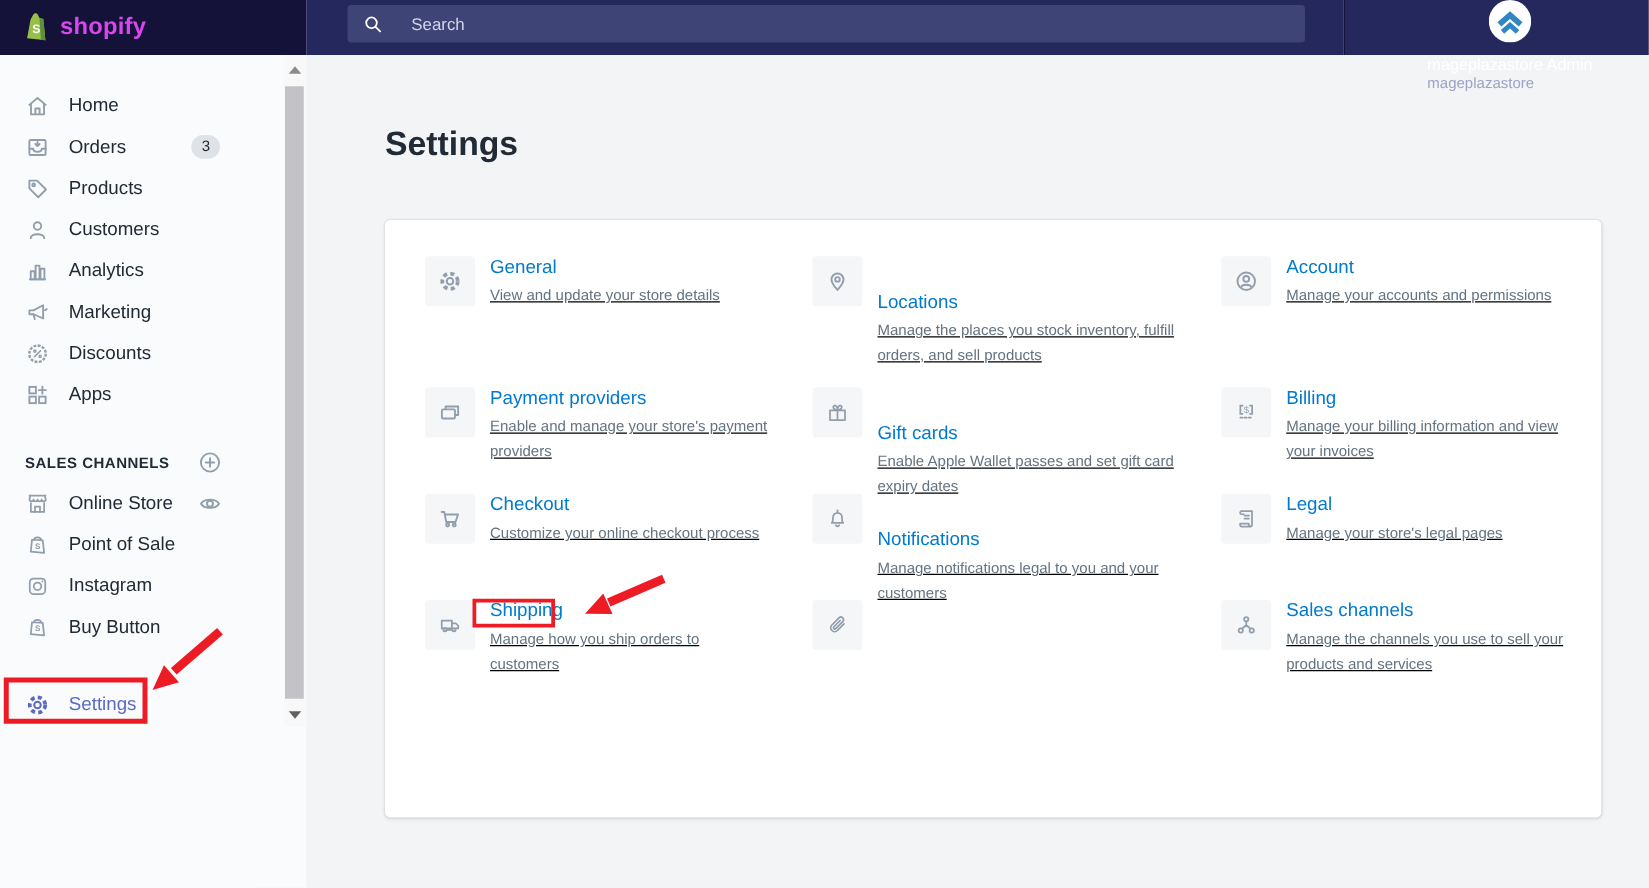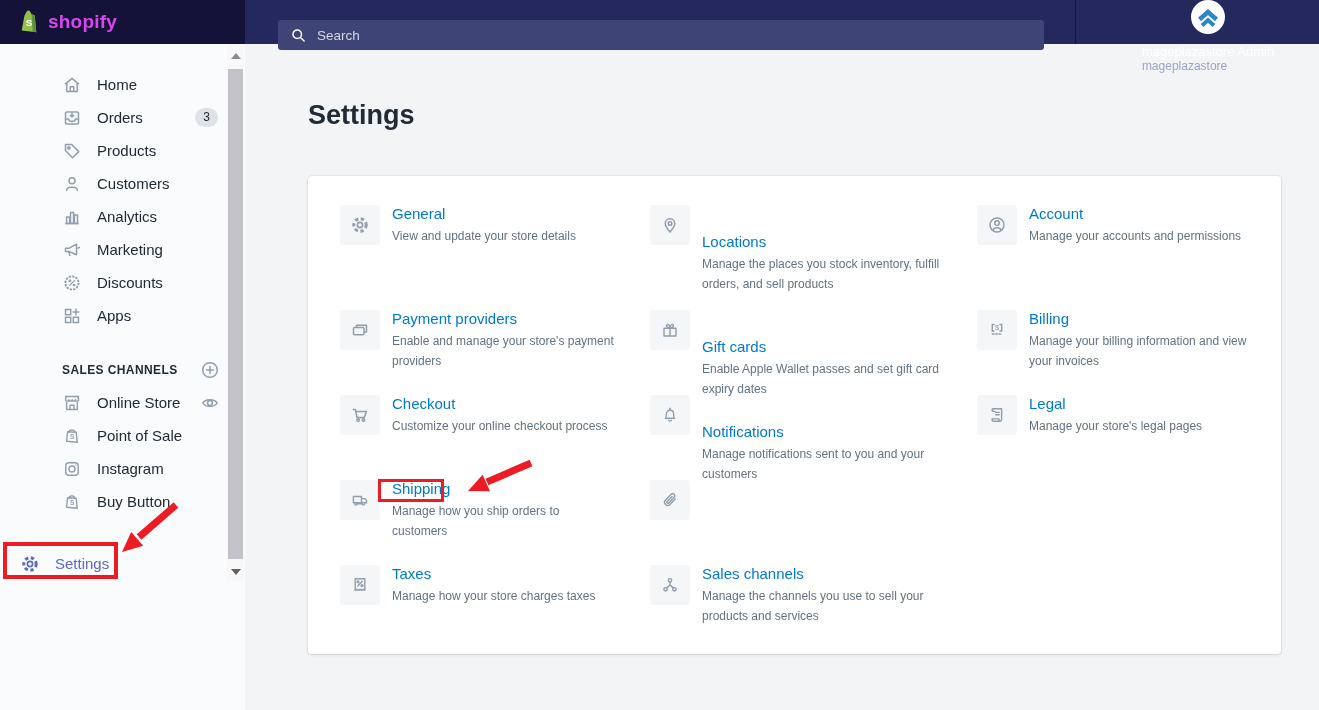--- a/index.html
+++ b/index.html
@@ -11,32 +11,32 @@
     background: #f2f4f6;
     -webkit-font-smoothing: antialiased;
   }
 
   
   .topbar { position:absolute; left:0; top:0; width:1319px; height:44px; display:flex; z-index:40; }
   .tb-left { width:245px; height:44px; background:#141238; display:flex; align-items:center; padding-left:17px; gap:8px; }
   .brand-text { color:#d946ef; font-size:19px; font-weight:700; letter-spacing:.2px; }
   .tb-mid { flex:1; background:#24285c; position:relative; }
   .searchbox {
-    position:absolute; left:33px; top:20px; width:766px; height:30px;
-    background:#3f4476; border-radius:3px; display:flex; align-items:center; gap:10px; padding-left:12px;
+    position:absolute; left:33px; top:4px; width:766px; height:30px;
+    background:#3f4476; border-radius:3px; display:flex; align-items:center; gap:22px; padding-left:12px;
   }
   .searchbox .ph { color:#d3d6e8; font-size:13.5px; }
   .tb-right { width:244px; background:#24285c; border-left:1px solid #15143f; display:flex; align-items:center; gap:11px; padding-left:21px;flex-direction:column; }
   .tb-user-texts { display:flex; flex-direction:column; line-height:1.15; }
   .tb-user-name { color:#ffffff; font-size:13px; }
   .tb-user-store { color:#9da2c6; font-size:12px; }
 
   
   .sidebar { position:absolute; left:0; top:44px; width:245px; height:666px; background:#fafbfc; z-index:10; }
-  .nav { position:absolute; left:0; top:24px; width:192px;margin-left:42px; }
+  .nav { position:absolute; left:0; top:24px; width:192px; }
   .nav-item { height:33px; display:flex; align-items:center; padding-left:20px; gap:15px; cursor:pointer; }
   .nav-item .lbl { font-size:15px; color:#212b36; }
   .badge { margin-left:auto; margin-right:16px; background:#dfe3e8; color:#212b36; font-size:12px; border-radius:10px; padding:2px 8px; line-height:1.2; }
   .sc-header { height:33px; margin-top:21px; display:flex; align-items:center; padding-left:20px; }
   .sc-header .lbl { font-size:12px; font-weight:700; color:#212b36; letter-spacing:.4px; }
   .sc-header .right-ic { margin-left:auto; margin-right:14px; display:flex; }
   .nav-item .right-ic { margin-left:auto; margin-right:14px; display:flex; }
   .settings-item { position:absolute; left:0; top:503px; height:33px; width:210px; display:flex; align-items:center; padding-left:20px; gap:15px; cursor:pointer; }
   .settings-item .lbl { font-size:15px; color:#5c6ac4; }
 
@@ -49,20 +49,21 @@
   
   .main { position:absolute; left:245px; top:44px; width:1074px; height:666px; background:#f2f4f6; }
   .page-title { position:absolute; left:63px; top:56px; font-size:27px; font-weight:600; color:#212b36; }
   .card {
     position:absolute; left:63px; top:132px; width:973px; height:478px; background:#ffffff; border-radius:4px;
     box-shadow: 0 0 0 1px rgba(63,63,68,.05), 0 1px 3px 0 rgba(63,63,68,.15);
   }
   .grid {
     display:grid; grid-template-columns:310px 327px 1fr; grid-template-rows:105px 85px 85px 85px 85px;
     padding:29px 0 0 32px;
+    text-decoration:underline;
   }
   .setting-item { display:flex; gap:12px; cursor:pointer; }
   .setting-item.colstart { grid-column:1; }
   .tile { width:40px; height:40px; background:#f4f6f8; border-radius:3px; flex-shrink:0; display:flex; align-items:center; justify-content:center; }
   .texts { width:226px; }
   .grid .setting-item:nth-child(3n+2) .texts { width:246px;margin-top:28px; }
   .grid .setting-item:nth-child(3n) .texts { width:232px; }
   .s-title { font-size:15px; color:#007ace; text-decoration:none; display:inline-block; }
   .s-desc { font-size:12px; color:#637381; line-height:20px; margin-top:3px; }
 
@@ -379,21 +380,21 @@
       <div class="setting-item">
         <div class="tile">
           <svg width="20" height="20" viewBox="0 0 20 20" fill="none" stroke="#919eab" stroke-width="1.4" stroke-linejoin="round" stroke-linecap="round">
             <path d="M10 4.4 V3.2"></path>
             <path d="M5.4 13.3 c1-.8 1-2.8 1-4.3 c0-2.1 1.5-3.7 3.6-3.7 s3.6 1.6 3.6 3.7 c0 1.5 0 3.5 1 4.3 Z"></path>
             <path d="M8.7 15.2 c.3 1.2 2.3 1.2 2.6 0"></path>
           </svg>
         </div>
         <div class="texts">
           <a class="s-title">Notifications</a>
-          <div class="s-desc">Manage notifications sent to you and your customers</div>
+          <div class="s-desc">Manage notifications legal to you and your customers</div>
         </div>
       </div>
 
       <div class="setting-item">
         <div class="tile">
           <svg width="20" height="20" viewBox="0 0 20 20" fill="none" stroke="#919eab" stroke-width="1.4" stroke-linejoin="round" stroke-linecap="round">
             <path d="M6.3 3.8 H14.6 V14.8 c0 1.8-2.6 1.8-2.6 0 V13.9 H5.1 v.9 c0 .9.6 1.5 1.5 1.5 h6.7"></path>
             <path d="M6.3 3.8 c-1.6 0-1.6 2.6 0 2.6 h1.6"></path>
             <path d="M8.6 7.4 h3.6 M8.6 9.8 h3.6"></path>
           </svg>
@@ -421,34 +422,20 @@
       </div>
 
       <div class="setting-item">
         <div class="tile">
           <svg width="20" height="20" viewBox="0 0 20 20" fill="none" stroke="#919eab" stroke-width="1.4" stroke-linecap="round" stroke-linejoin="round">
             <path d="M15.2 9.1 l-5.3 5.3 a3.1 3.1 0 0 1 -4.4 -4.4 l5.7 -5.7 a2.1 2.1 0 0 1 3 3 l-5.6 5.6 a1.05 1.05 0 0 1 -1.5 -1.5 l5 -5"></path>
           </svg>
         </div>
       </div>
 
-      <div class="setting-item colstart">
-        <div class="tile">
-          <svg width="20" height="20" viewBox="0 0 20 20" fill="none" stroke="#919eab" stroke-width="1.4" stroke-linejoin="round">
-            <path d="M5.2 3.8 H14.8 V15.4 l-1.6 -1.2 -1.6 1.2 -1.6 -1.2 -1.6 1.2 -1.6 -1.2 -1.6 1.2 Z"></path>
-            <path d="M12.2 6.3 L7.8 11" stroke-linecap="round"></path>
-            <circle cx="8" cy="6.8" r="0.9"></circle>
-              <circle cx="12" cy="10.6" r="0.9"></circle>
-          </svg>
-        </div>
-        <div class="texts">
-          <a class="s-title">Taxes</a>
-          <div class="s-desc">Manage how your store charges taxes</div>
-        </div>
-      </div>
 
       <div class="setting-item">
         <div class="tile">
           <svg width="20" height="20" viewBox="0 0 20 20" fill="none" stroke="#919eab" stroke-width="1.4" stroke-linecap="round">
             <circle cx="10" cy="5.3" r="1.7"></circle>
               <circle cx="5.6" cy="14.3" r="1.7"></circle>
               <circle cx="14.4" cy="14.3" r="1.7"></circle>
             <path d="M10 7.1 V10 M10 10 L6.7 12.9 M10 10 L13.3 12.9"></path>
           </svg>
         </div>

